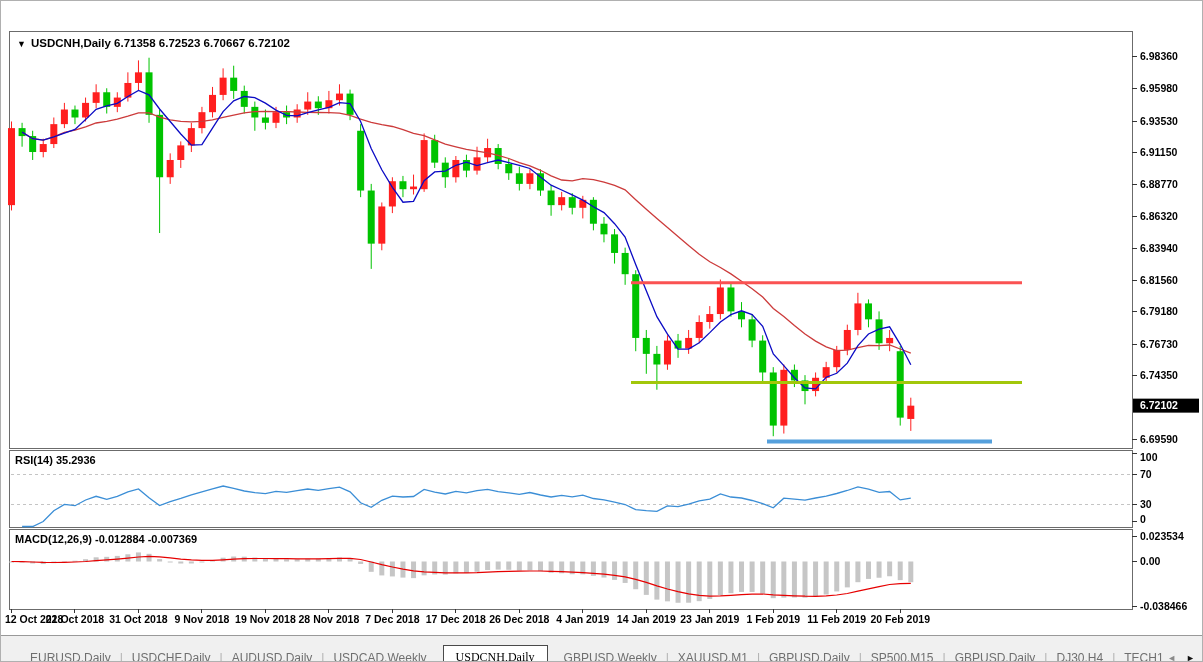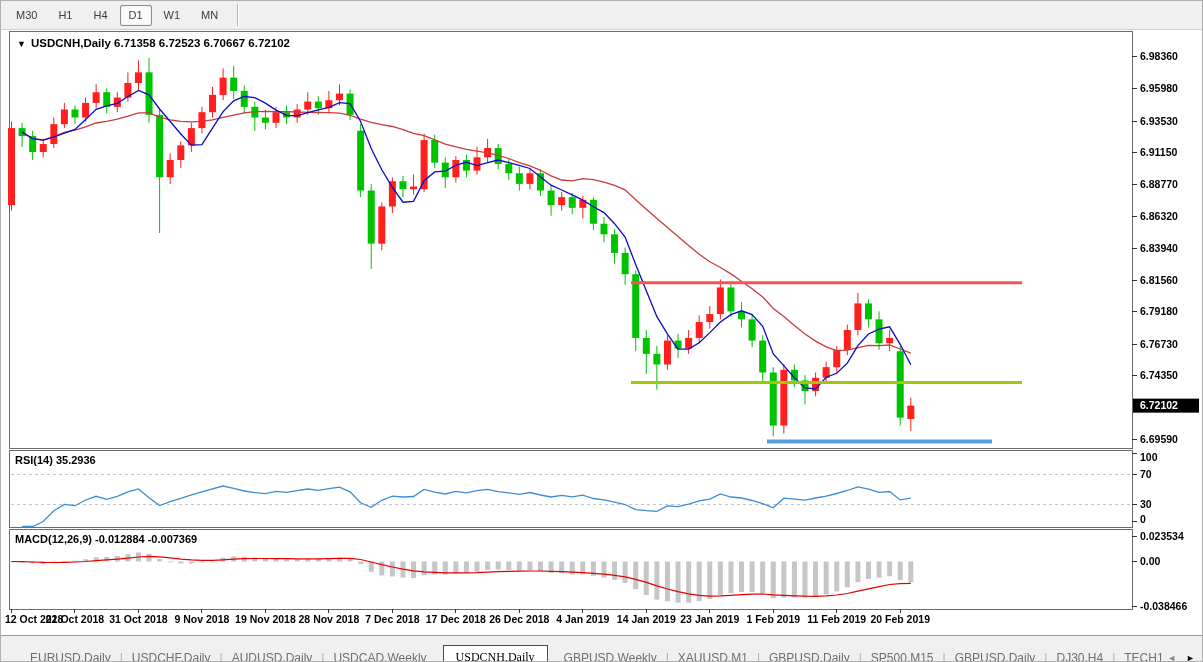--- a/index.html
+++ b/index.html
@@ -22,31 +22,20 @@
   .tabsep{color:#b0b0b0;font-size:12px;flex:0 0 auto;}
   .tab-arrows{position:absolute;right:0;top:1px;bottom:0;background:#f0f0f0;display:flex;align-items:center;
               padding:0 7px 0 5px;gap:10px;}
   .arrow-left{font-size:9px;color:#8a8a8a;cursor:default;}
   .arrow-right{font-size:9px;color:#111;cursor:default;}
 </style>
 </head>
 <body>
 
 <div class="app">
-  <div class="toolbar">
-    <div id="tf-buttons" style="display:flex;">
-        <div class="tfbtn">M30</div>
-        <div class="tfbtn">H1</div>
-        <div class="tfbtn">H4</div>
-        <div class="tfbtn active">D1</div>
-        <div class="tfbtn">W1</div>
-        <div class="tfbtn">MN</div>
-      </div>
-    <div class="tbsep"></div>
-  </div>
 
   <svg id="chart-svg" width="1203" height="605" viewBox="0 29 1203 605">
       <rect x="0" y="29" width="1203" height="605" fill="#ffffff"></rect>
       <rect x="8.5" y="30.5" width="1123" height="417" fill="#fff" stroke="#6b6b6b" stroke-width="1" shape-rendering="crispEdges"></rect>
       <rect x="8.5" y="449.5" width="1123" height="77" fill="#fff" stroke="#6b6b6b" stroke-width="1" shape-rendering="crispEdges"></rect>
       <rect x="8.5" y="528.5" width="1123" height="80" fill="#fff" stroke="#6b6b6b" stroke-width="1" shape-rendering="crispEdges"></rect>
       <g>
         <line x1="10.5" y1="120.47520000000048" x2="10.5" y2="209.45119999999952" stroke="#ff1f1f" stroke-width="1"></line>
         <rect x="7" y="127.1152000000003" width="7" height="77.0239999999998" fill="#ff1f1f"></rect>
         <line x1="21.08" y1="121.80319999999972" x2="21.08" y2="145.7071999999995" stroke="#00c300" stroke-width="1"></line>

